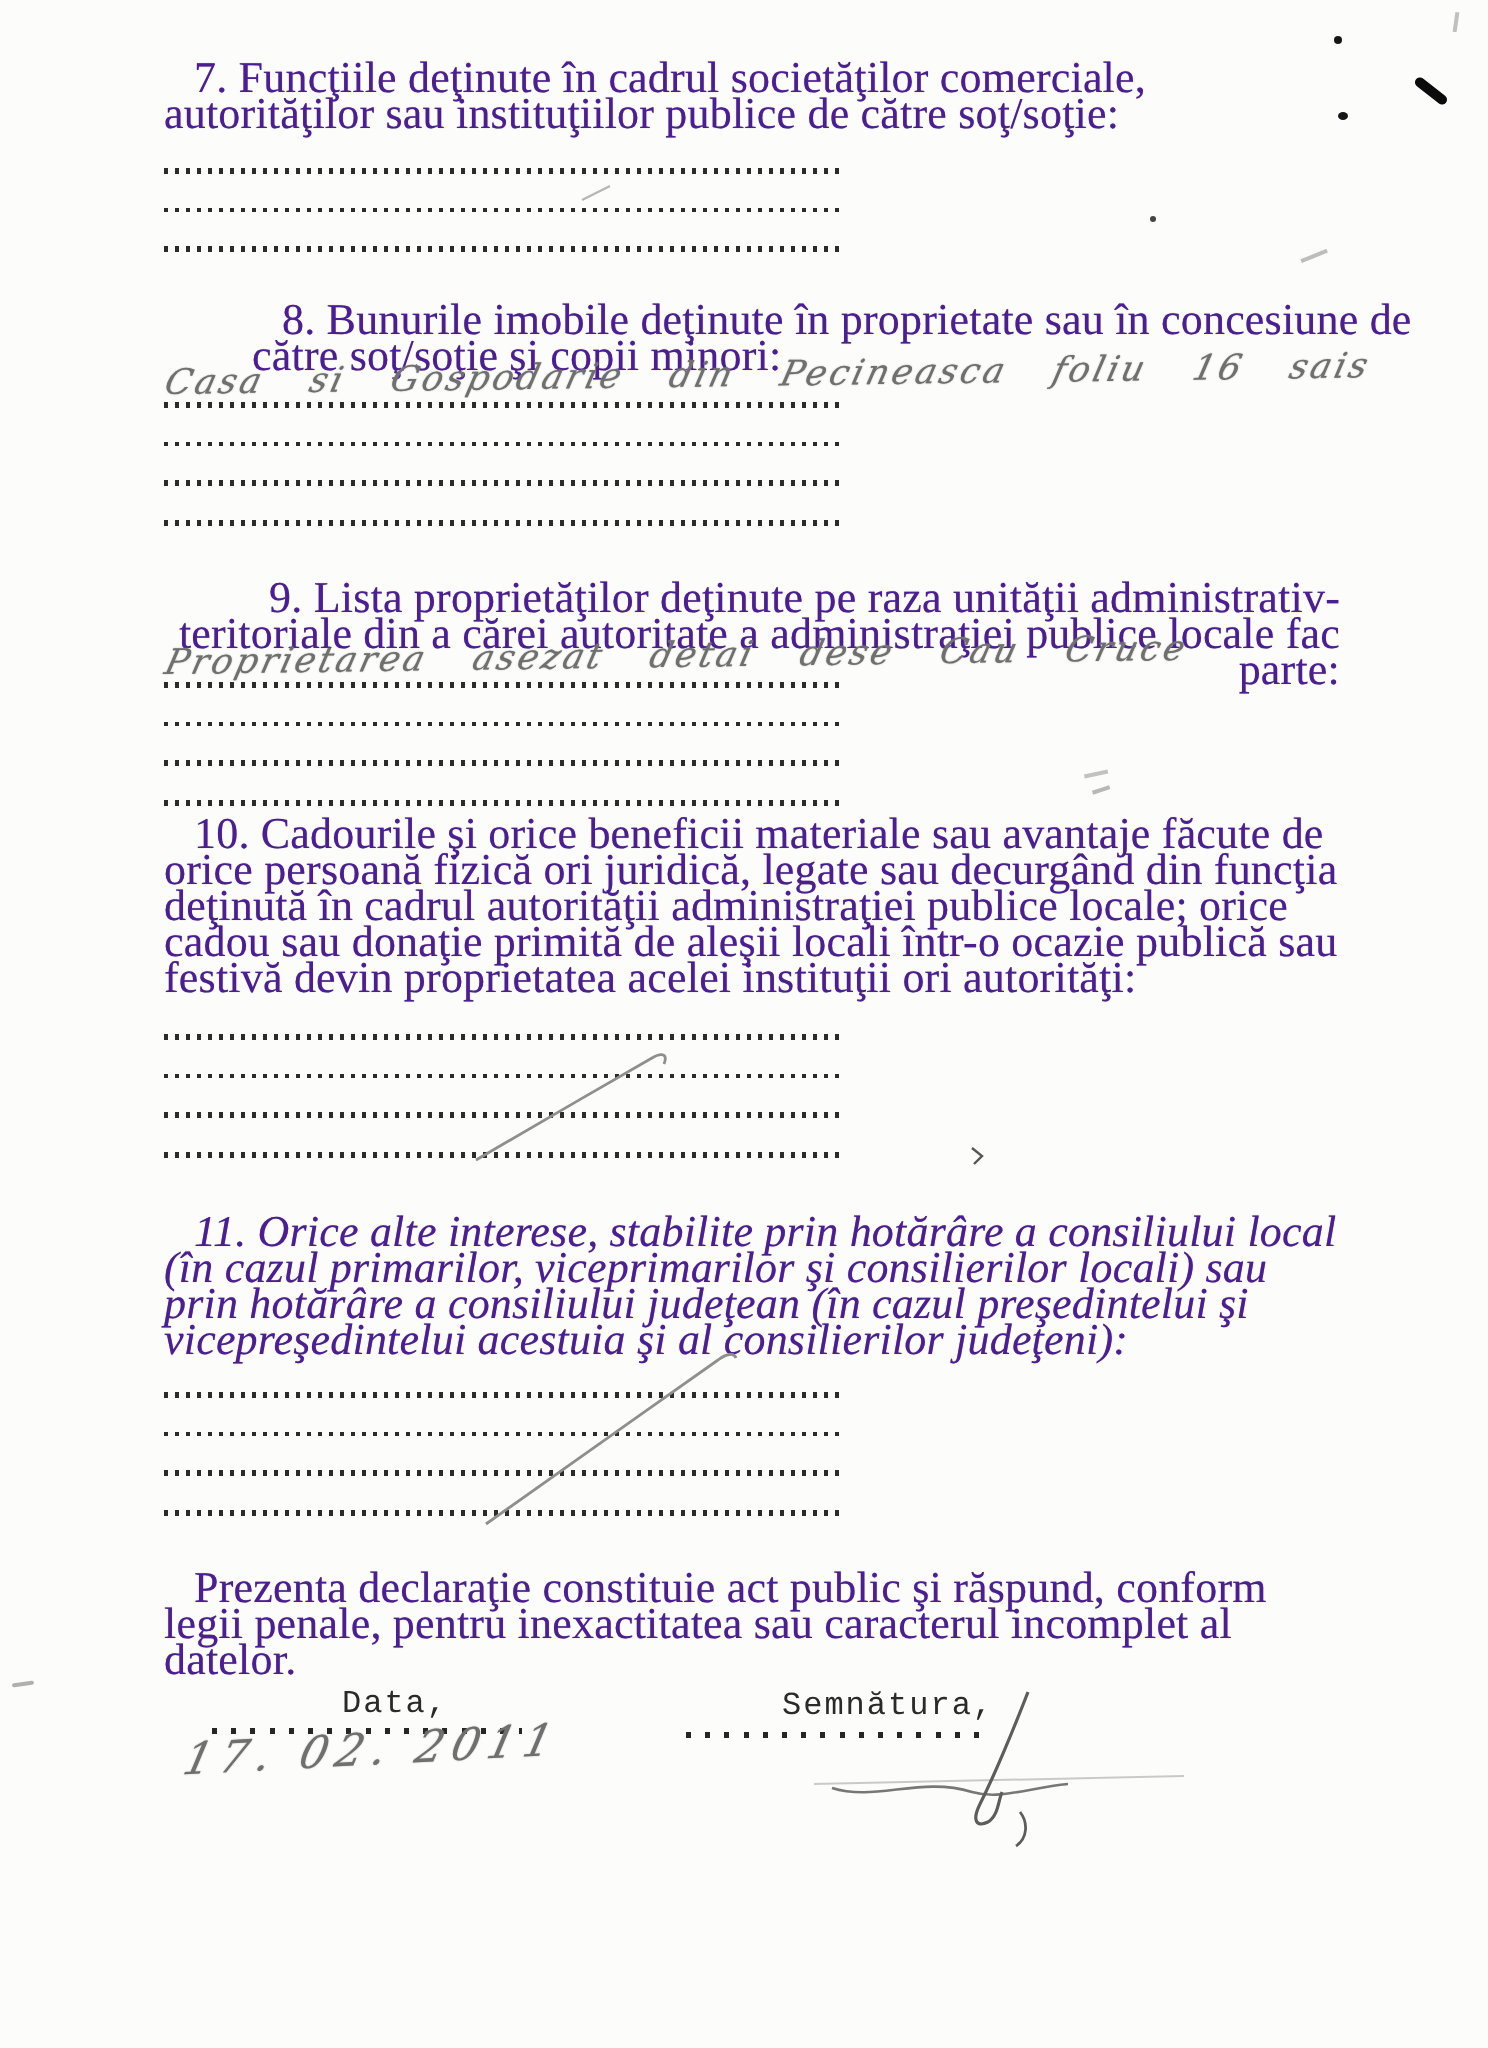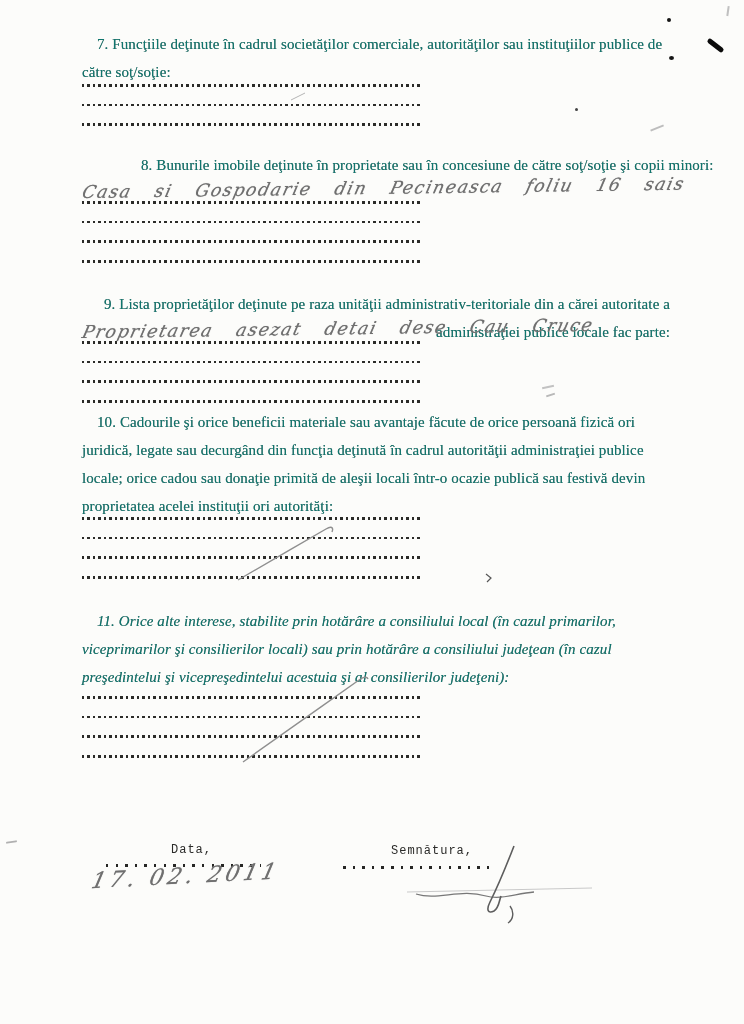--- a/index.html
+++ b/index.html
@@ -1,35 +1,35 @@
 <!DOCTYPE html>
 <html><head>
 <meta charset="utf-8">
 <style>
   html,body{margin:0;padding:0;}
   body{width:744px;height:1024px;background:#f6f6f4;font-family:"Liberation Serif",serif;}
   .page{position:relative;width:744px;height:1024px;background:#fcfcfa;overflow:hidden;color:#1d1d1b;}
 
-  .para{position:absolute;left:82px;width:588px;font-size:15px;line-height:28px;
-        text-indent:15px;letter-spacing:0.1px;color:#0f766e;
+  .para{position:absolute;left:82px;width:588px;font-size:22px;line-height:18px;
+        text-indent:15px;letter-spacing:0.1px;color:#4c1d95;
         text-shadow:0 0 .4px rgba(20,20,20,.55);}
 
   .dots{position:absolute;left:82px;}
   .dotline{width:338px;height:2.5px;margin-bottom:17.2px;
            background-image:repeating-linear-gradient(to right,#2b2b28 0,#2b2b28 2.1px,transparent 2.1px,transparent 5.5px);}
   .dotline-sparse{position:absolute;height:2.6px;
            background-image:repeating-linear-gradient(to right,#262624 0,#262624 2.5px,transparent 2.5px,transparent 9.6px);}
 
   .hand{position:absolute;font-family:"DejaVu Serif",serif;font-style:italic;color:#6f6f6f;
         white-space:nowrap;text-shadow:0 0 .7px #9a9a9a;}
   .hand-line{font-size:17.5px;letter-spacing:1.5px;word-spacing:16px;
         transform:rotate(-0.8deg) skewX(-14deg);transform-origin:left top;}
   .hand-date{font-size:22px;letter-spacing:4px;transform:rotate(-3deg) skewX(-16deg);transform-origin:left top;}
 
-  .mono{position:absolute;font-family:"Liberation Mono",monospace;font-size:12px;
+  .mono{position:absolute;font-family:"Liberation Mono",monospace;font-size:16px;
         letter-spacing:1px;color:#2a2a28;}
 
   .stroke-svg{position:absolute;overflow:visible;}
   .speck{position:absolute;}
 </style>
 </head>
 <body>
 
 <div class="page">
 
@@ -76,20 +76,21 @@
   <div class="dots" style="top:696px;">
     <div class="dotline"></div>
     <div class="dotline"></div>
     <div class="dotline"></div>
     <div class="dotline"></div>
   </div>
   <svg class="stroke-svg" style="left:235px;top:668px;" width="145" height="100" viewBox="0 0 145 100">
     <path d="M8 94 C34 76 84 40 124 12 c4 -3 8 -4 9 -1" stroke="#8f8f8f" stroke-width="1.4" fill="none"></path>
   </svg>
 
+  <div class="para" style="top:785px;">Prezenta declaraţie constituie act public şi răspund, conform legii penale, pentru inexactitatea sau caracterul incomplet al datelor.</div>
 
   <div class="mono" style="left:171px;top:843px;">Data,</div>
   <div class="dotline-sparse" style="left:106px;top:864px;width:155px;"></div>
   <div class="hand hand-date" style="left:95px;top:868px;">17. 02. 2011</div>
 
   <div class="mono" style="left:391px;top:844px;font-family:Liberation Mono, monospace;">Semnătura,</div>
   <div class="dotline-sparse" style="left:343px;top:866px;width:152px;"></div>
   <svg class="stroke-svg" style="left:402px;top:842px;" width="195" height="85" viewBox="0 0 195 85">
     <path d="M5 50 L190 46" stroke="#c9c9c9" stroke-width="1" fill="none"></path>
     <path d="M14 52 C36 59 58 46 84 54 C98 58 112 52 132 50" stroke="#777777" stroke-width="1.3" fill="none"></path>

